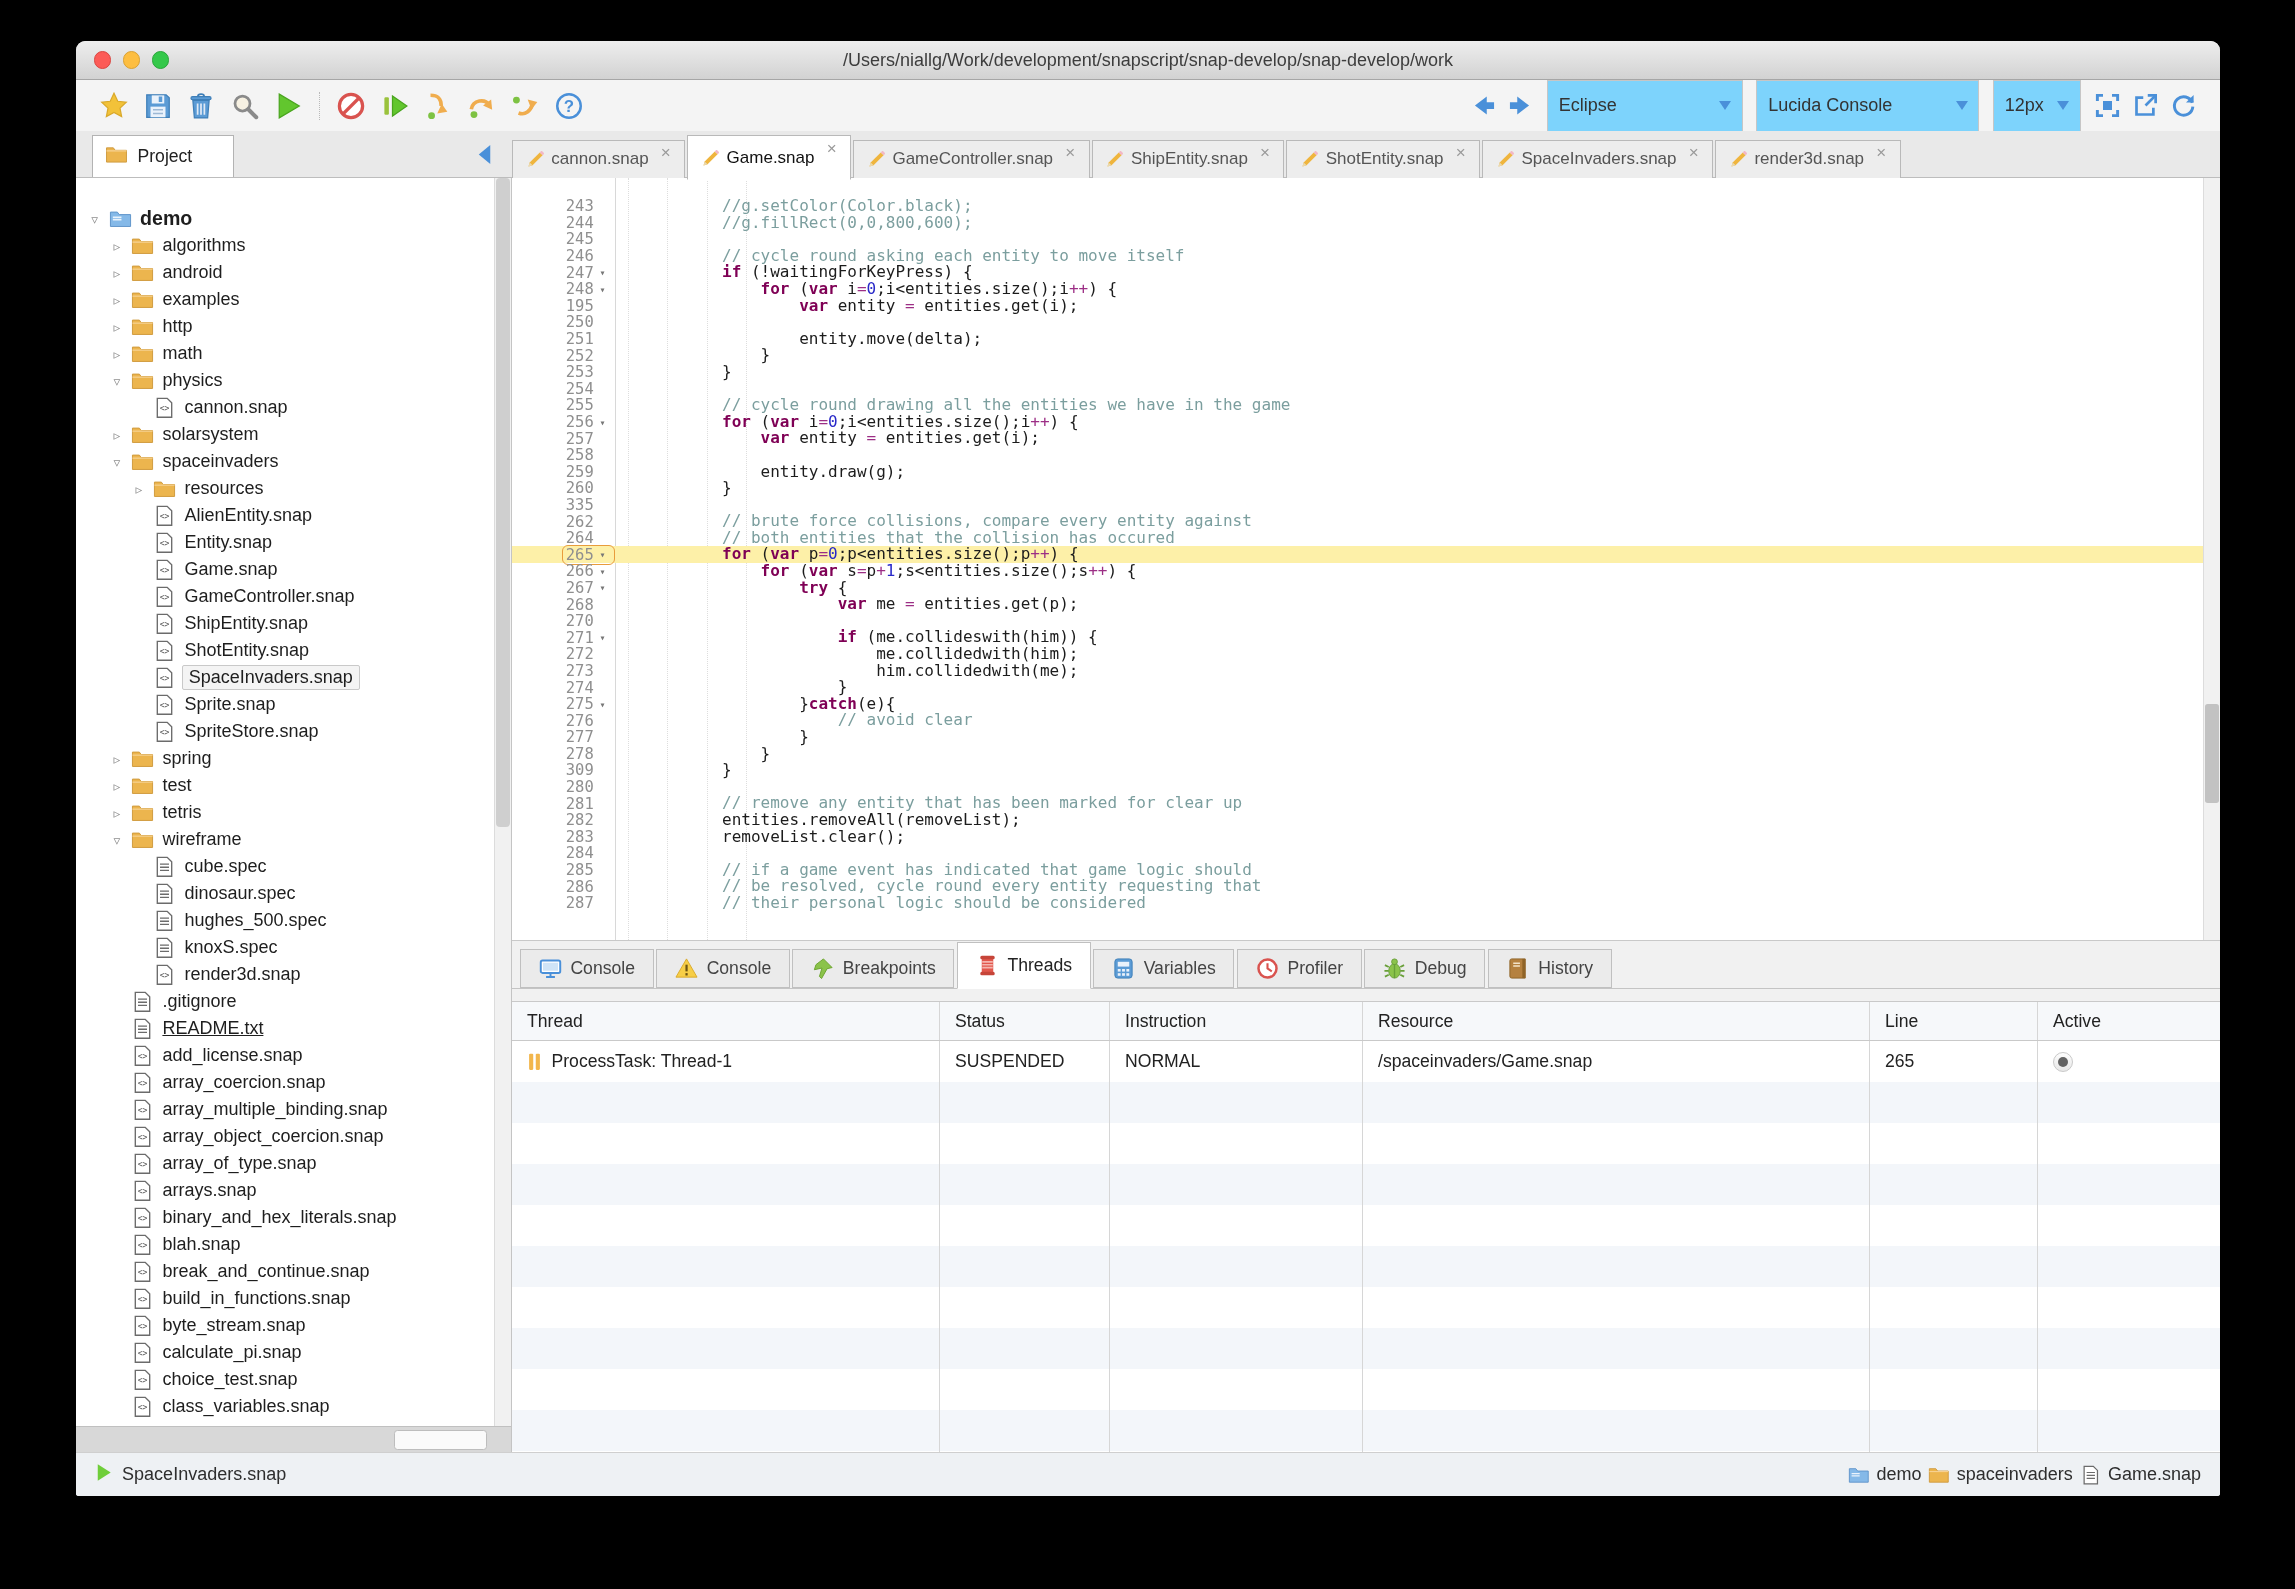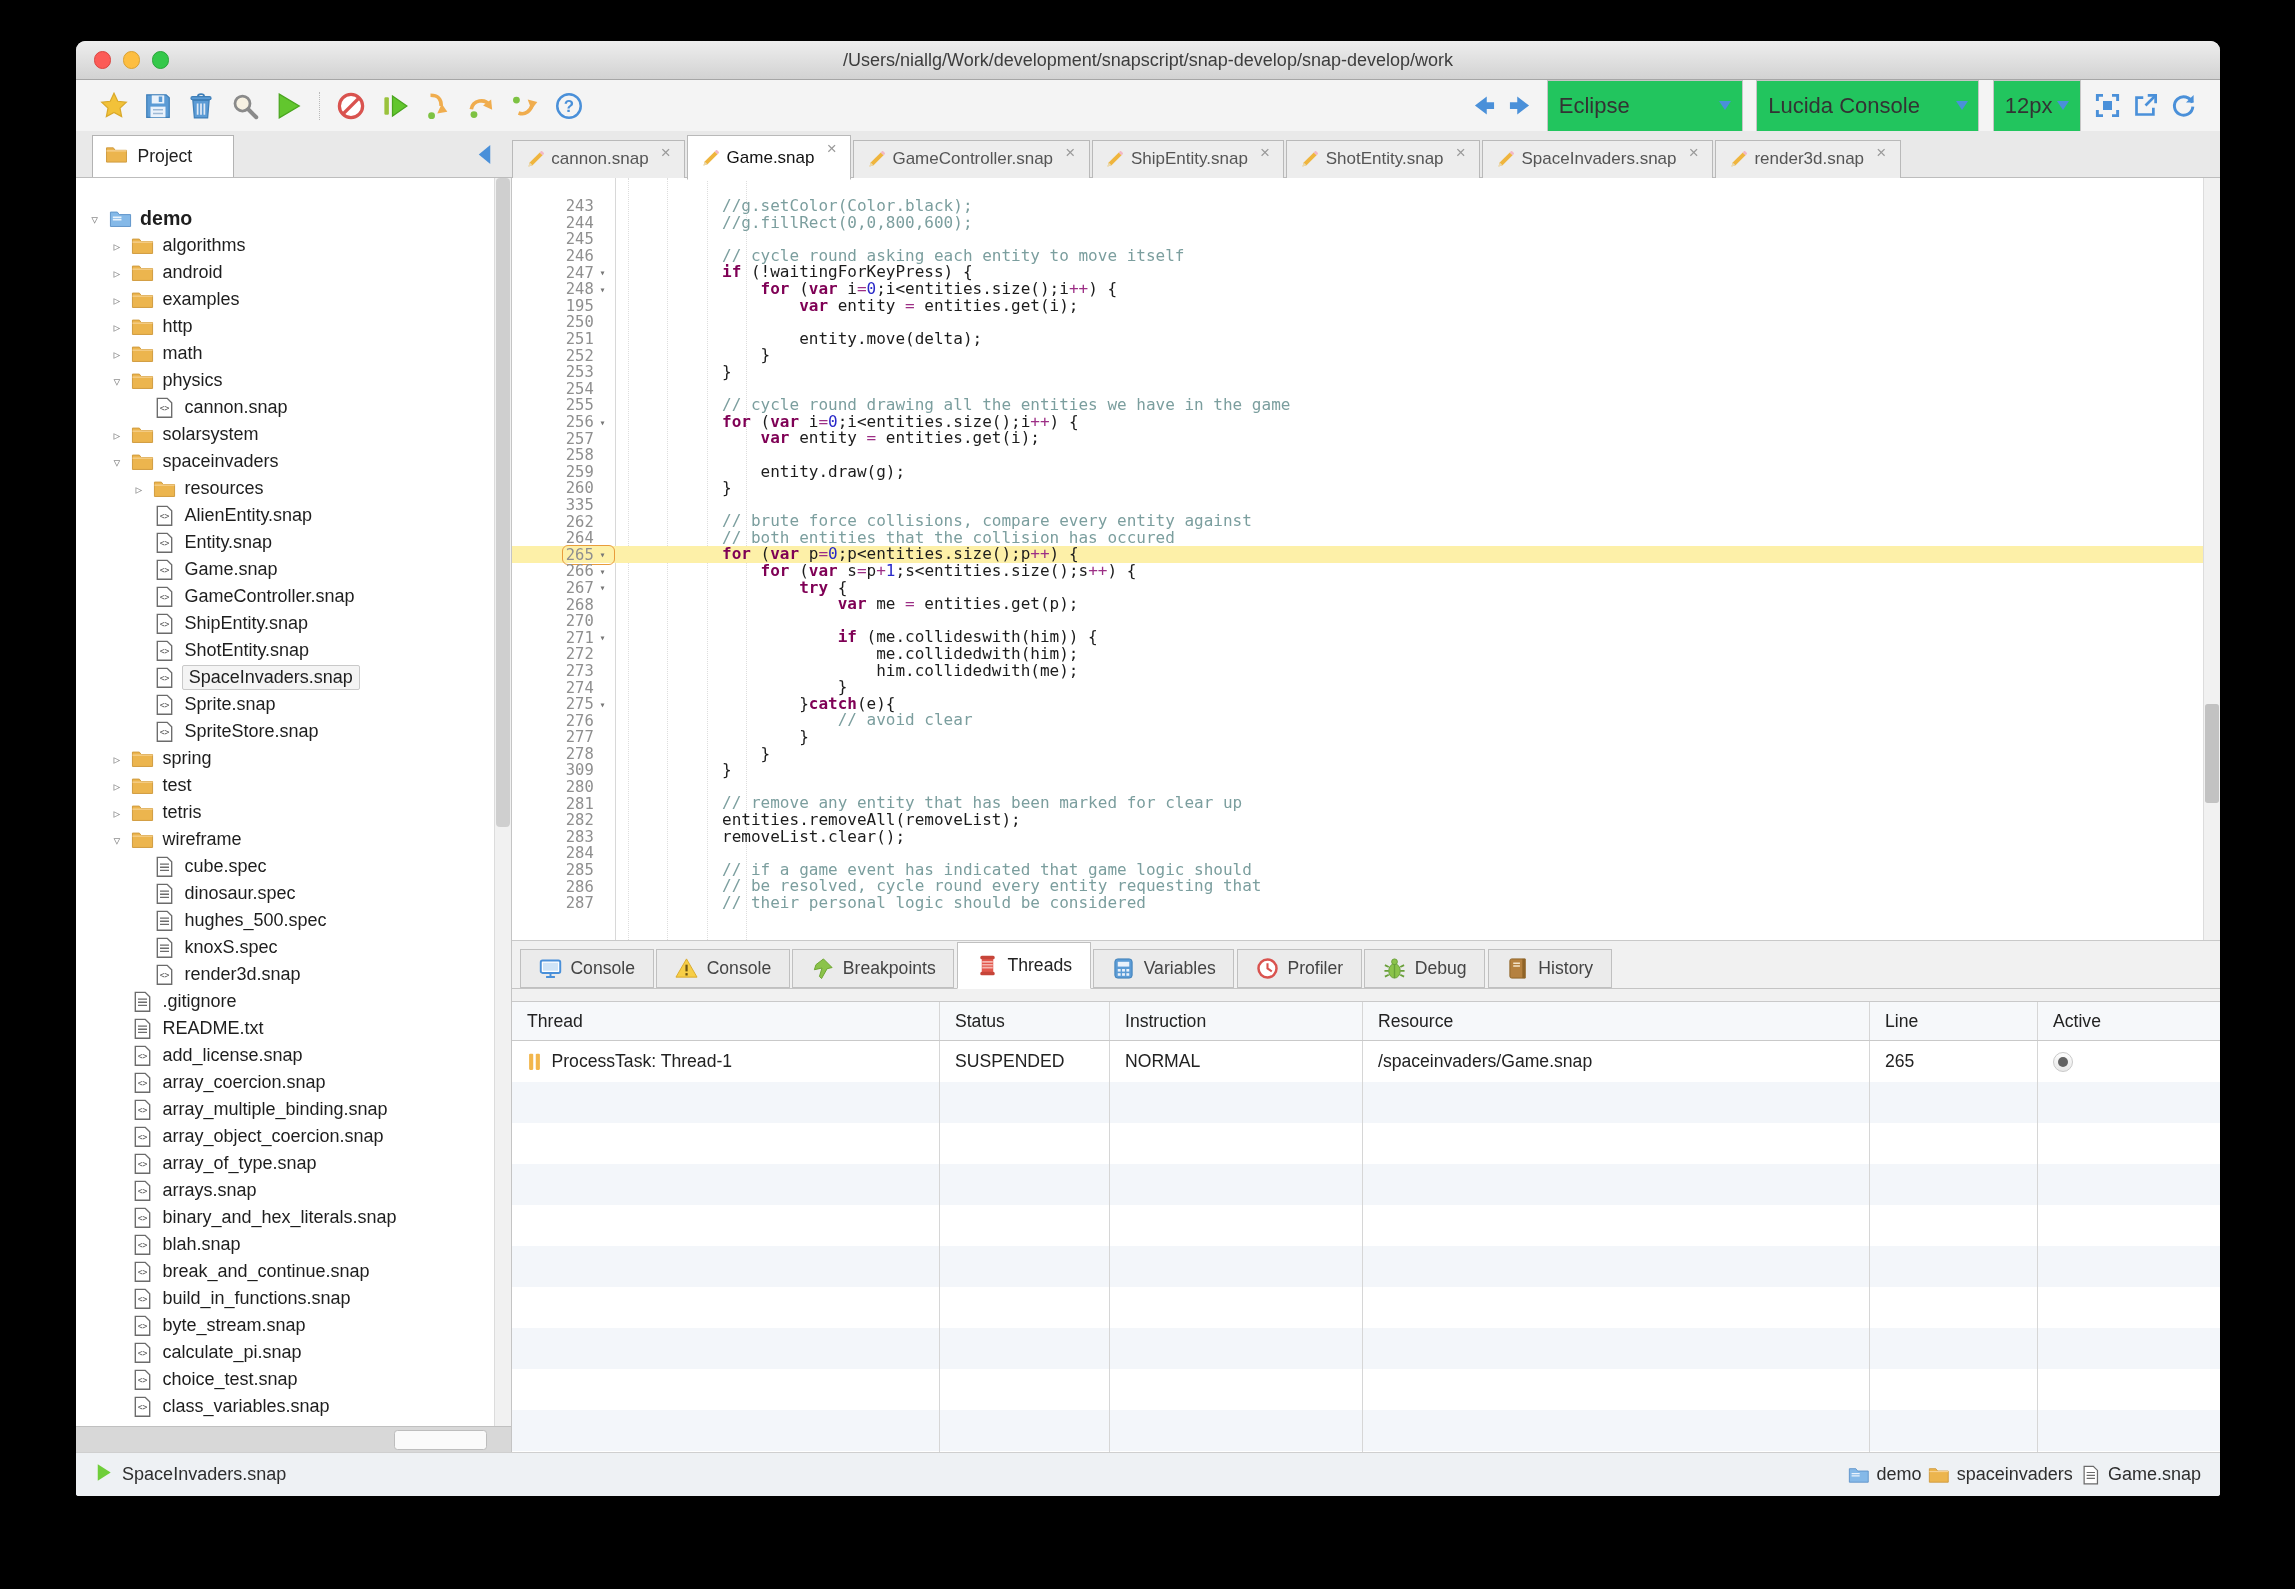--- a/index.html
+++ b/index.html
@@ -19,22 +19,22 @@
 
   
   .toolbar{height:51px;background:#f4f4f4;display:flex;align-items:center;padding:0 23px;}
   .tb-left{display:flex;align-items:center;gap:13.5px;}
   .tbicon{width:30px;height:30px;background:none;border:none;padding:0;display:inline-flex;align-items:center;justify-content:center;}
   .tbicon svg{width:100%;height:100%;}
   .sep{width:0;height:28px;border-left:1.4px dotted #b9b9b9;margin:0 2.7px;}
   .tb-right{margin-left:auto;display:flex;align-items:center;gap:13.5px;}
   .navbtn{width:27px;height:27px;background:none;border:none;padding:0;}
   .navbtn svg{width:100%;height:100%;}
-  .select{height:52px;background:#22c55e;border:0.7px solid #c6c6c6;display:flex;align-items:center;
-          padding:0 10.8px;font-size:22px;color:#333;box-sizing:border-box;}
+  .select{height:52px;background:#7dd3fc;border:0.7px solid #c6c6c6;display:flex;align-items:center;
+          padding:0 10.8px;font-size:18px;color:#333;box-sizing:border-box;}
   .select .sel-arrow{width:0;height:0;border-left:6.8px solid transparent;border-right:6.8px solid transparent;
           border-top:9.5px solid #4a90d9;margin-left:auto;}
   .sel-theme{width:196px;}.sel-font{width:223px;}.sel-size{width:88px;}
 
   
   .tabstrip{height:46px;background:#e9e9e9;border-bottom:1.4px solid #bdbdbd;position:relative;}
   .ptab{position:absolute;left:16px;top:4px;height:42px;width:142px;background:#fff;border:0.7px solid #b3b3b3;
         border-bottom:none;display:flex;align-items:center;padding:0 12px;gap:9.5px;font-size:17.6px;color:#222;box-sizing:border-box;}
   .ptab .icon svg{width:23px;height:19px;}
   .collapse{position:absolute;left:397px;top:11.5px;width:23px;height:23px;background:none;border:none;padding:0;}
@@ -646,21 +646,21 @@
             <div class="trow" style="padding-left: 27px;">
               <button class="caret"></button>
               <span class="ticon" style="display: inline-flex;">
                 <svg viewBox="0 0 20 24">
                   <path d="M2 1.5h11l5 5V22.5H2z" fill="#fff" stroke="#6b6b6b" stroke-width="1.5"></path>
                   <path d="M5 9h10M5 12.5h10M5 16h10" stroke="#6b6b6b" stroke-width="1.4"></path>
                 </svg>
               </span>
               <span class="tlabel">.gitignore</span>
             </div>
-            <div class="trow" style="padding-left: 27px;">
+            <div class="trow" style="padding-left: 27px; text-decoration: underline;">
               <button class="caret"></button>
               <span class="ticon" style="display: inline-flex;">
                 <svg viewBox="0 0 20 24">
                   <path d="M2 1.5h11l5 5V22.5H2z" fill="#fff" stroke="#6b6b6b" stroke-width="1.5"></path>
                   <path d="M5 9h10M5 12.5h10M5 16h10" stroke="#6b6b6b" stroke-width="1.4"></path>
                 </svg>
               </span>
               <span class="tlabel">README.txt</span>
             </div>
             <div class="trow" style="padding-left: 27px;">

